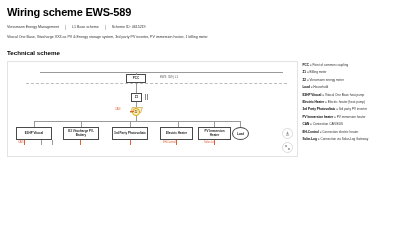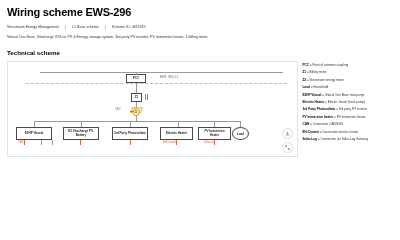--- a/index.html
+++ b/index.html
@@ -205,21 +205,21 @@
     white-space: nowrap;
   }
   .legend-item b { font-weight: bold; color: #000; }
 </style>
 </head>
 <body>
 
 <div class="page">
 
   <div>
-    <div class="title">Wiring scheme EWS-296</div>
+    <div class="title">Wiring scheme EWS-589</div>
     <div class="meta-row">
       <span>Viessmann Energy Management</span>
       <span class="sep"></span>
       <span>L1 Base scheme</span>
       <span class="sep"></span>
       <span>Scheme ID: 4615219</span>
     </div>
     <div class="subtitle">Vitocal One Base, Vitocharge VX3 as PV &amp; Energy storage system, 3rd party PV inverter, PV immersion heater, 1 billing meter</div>
   </div>
 

